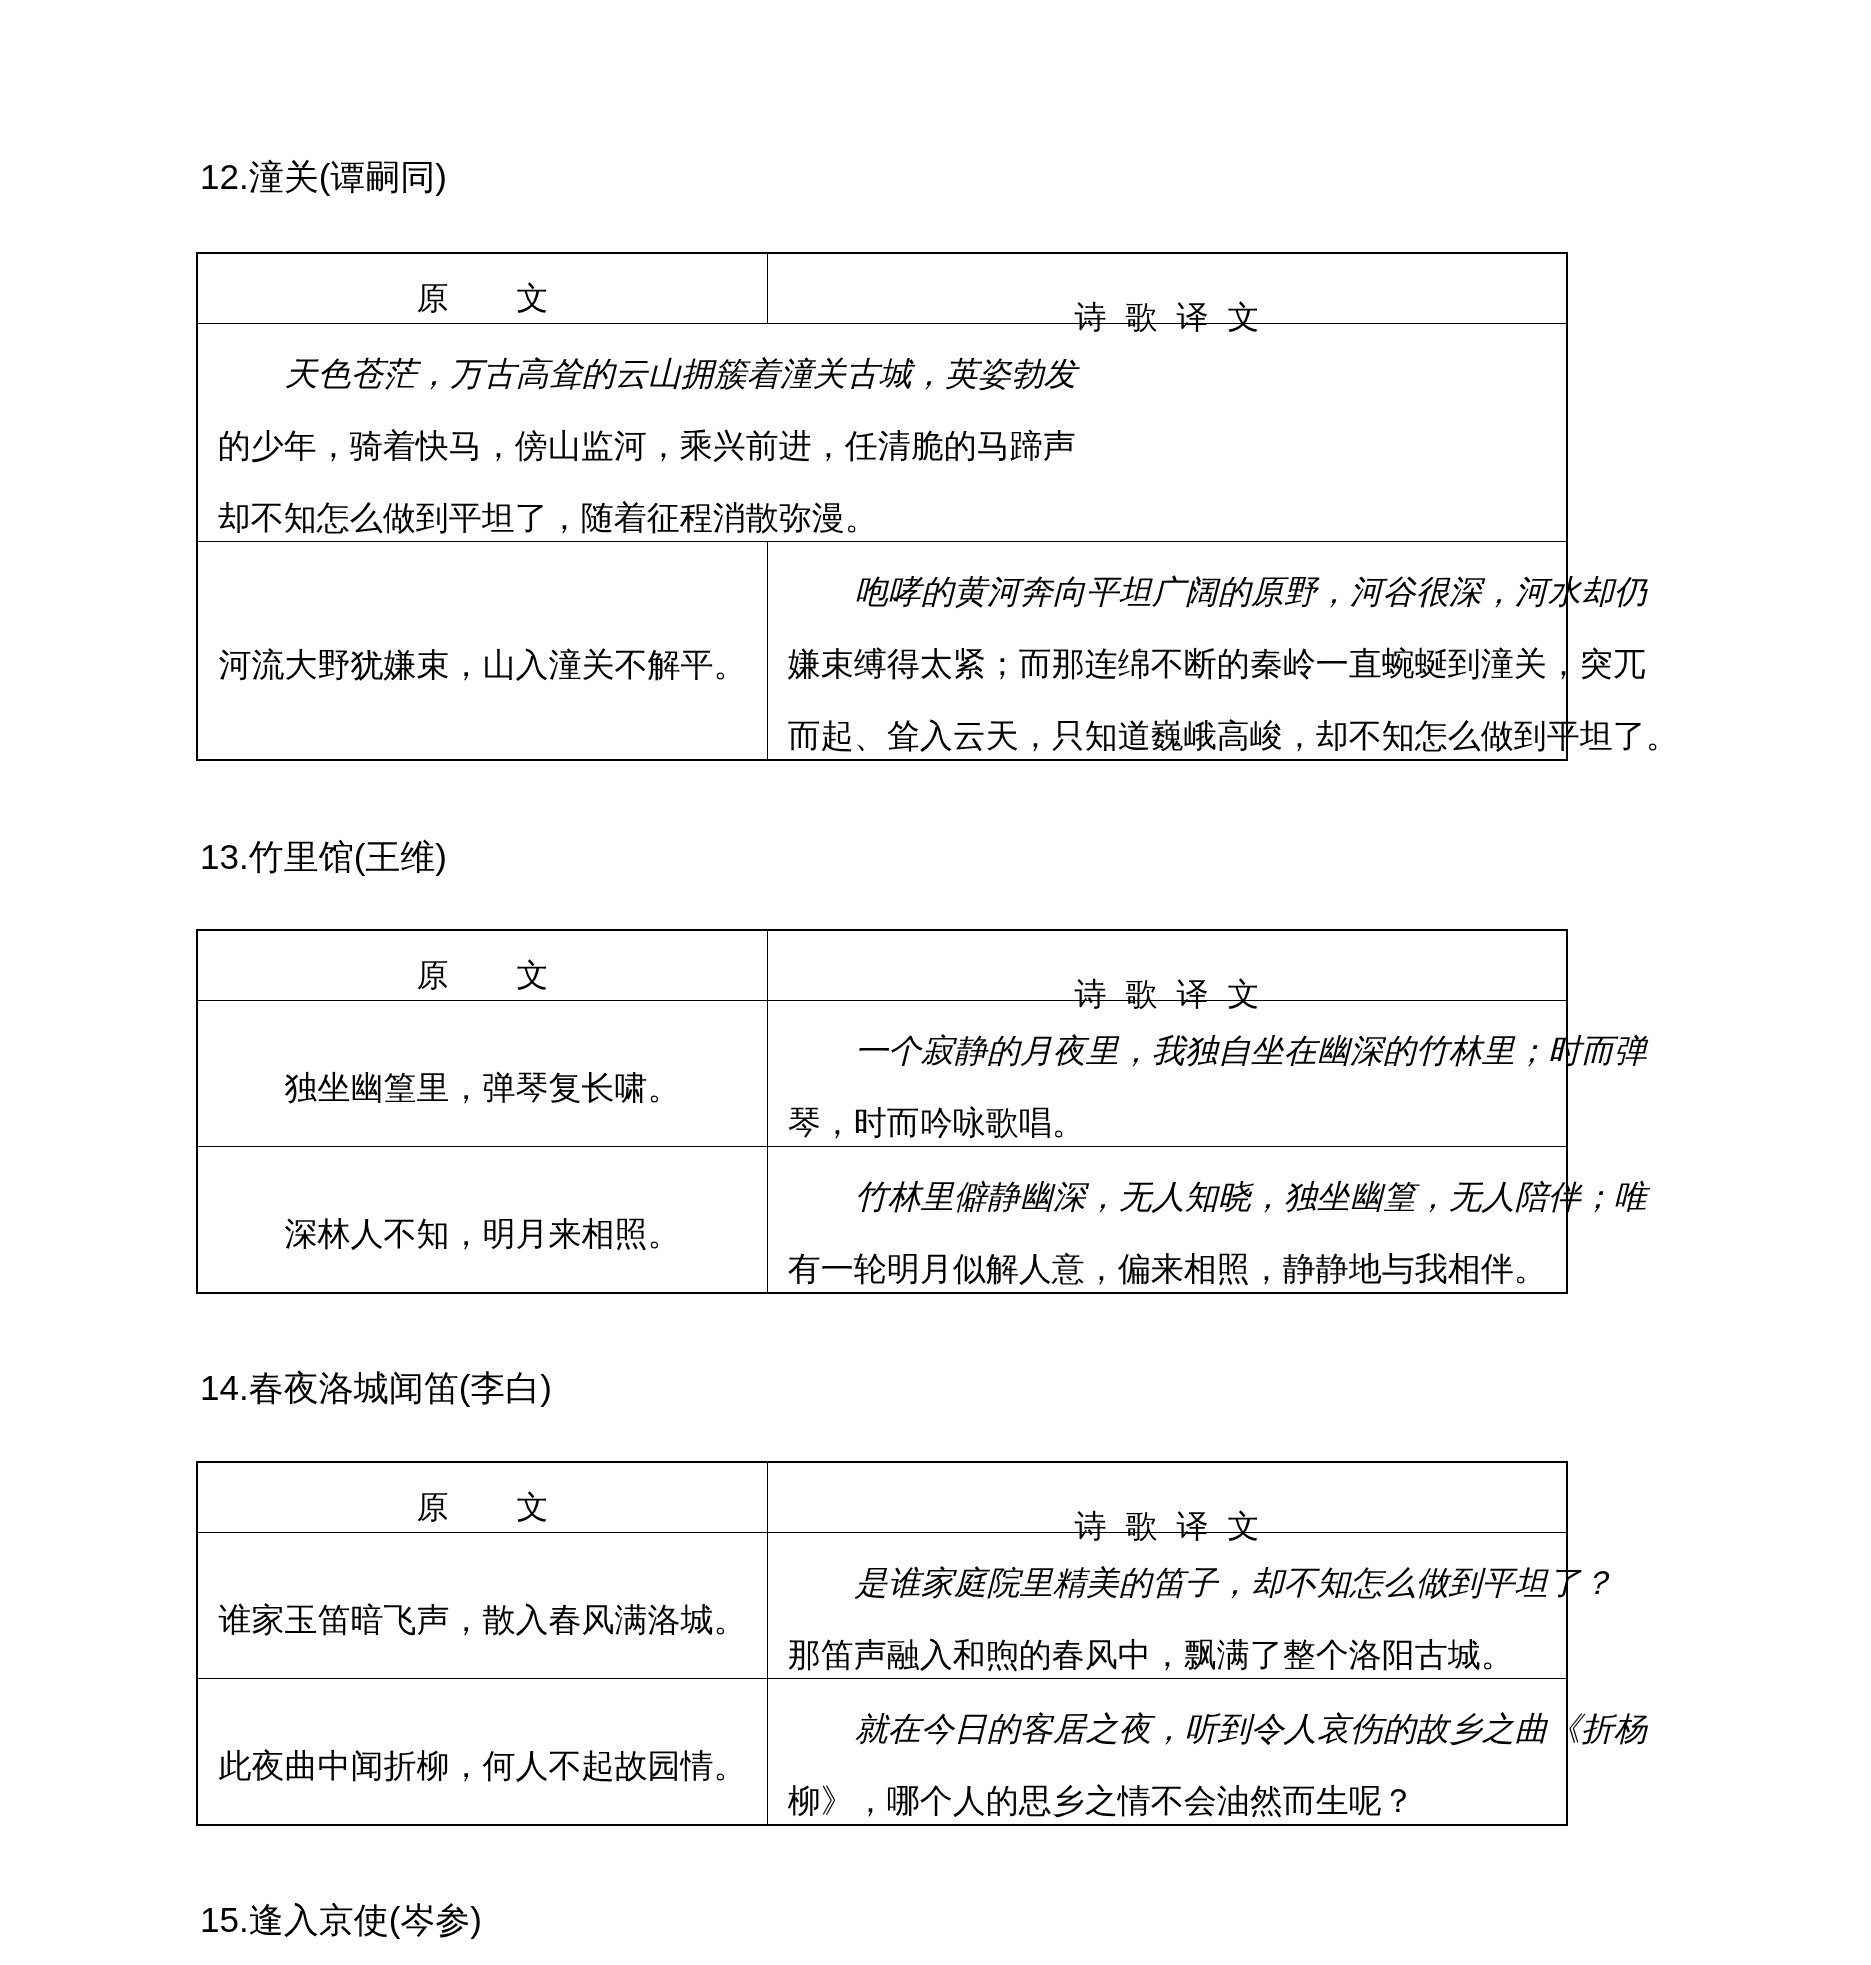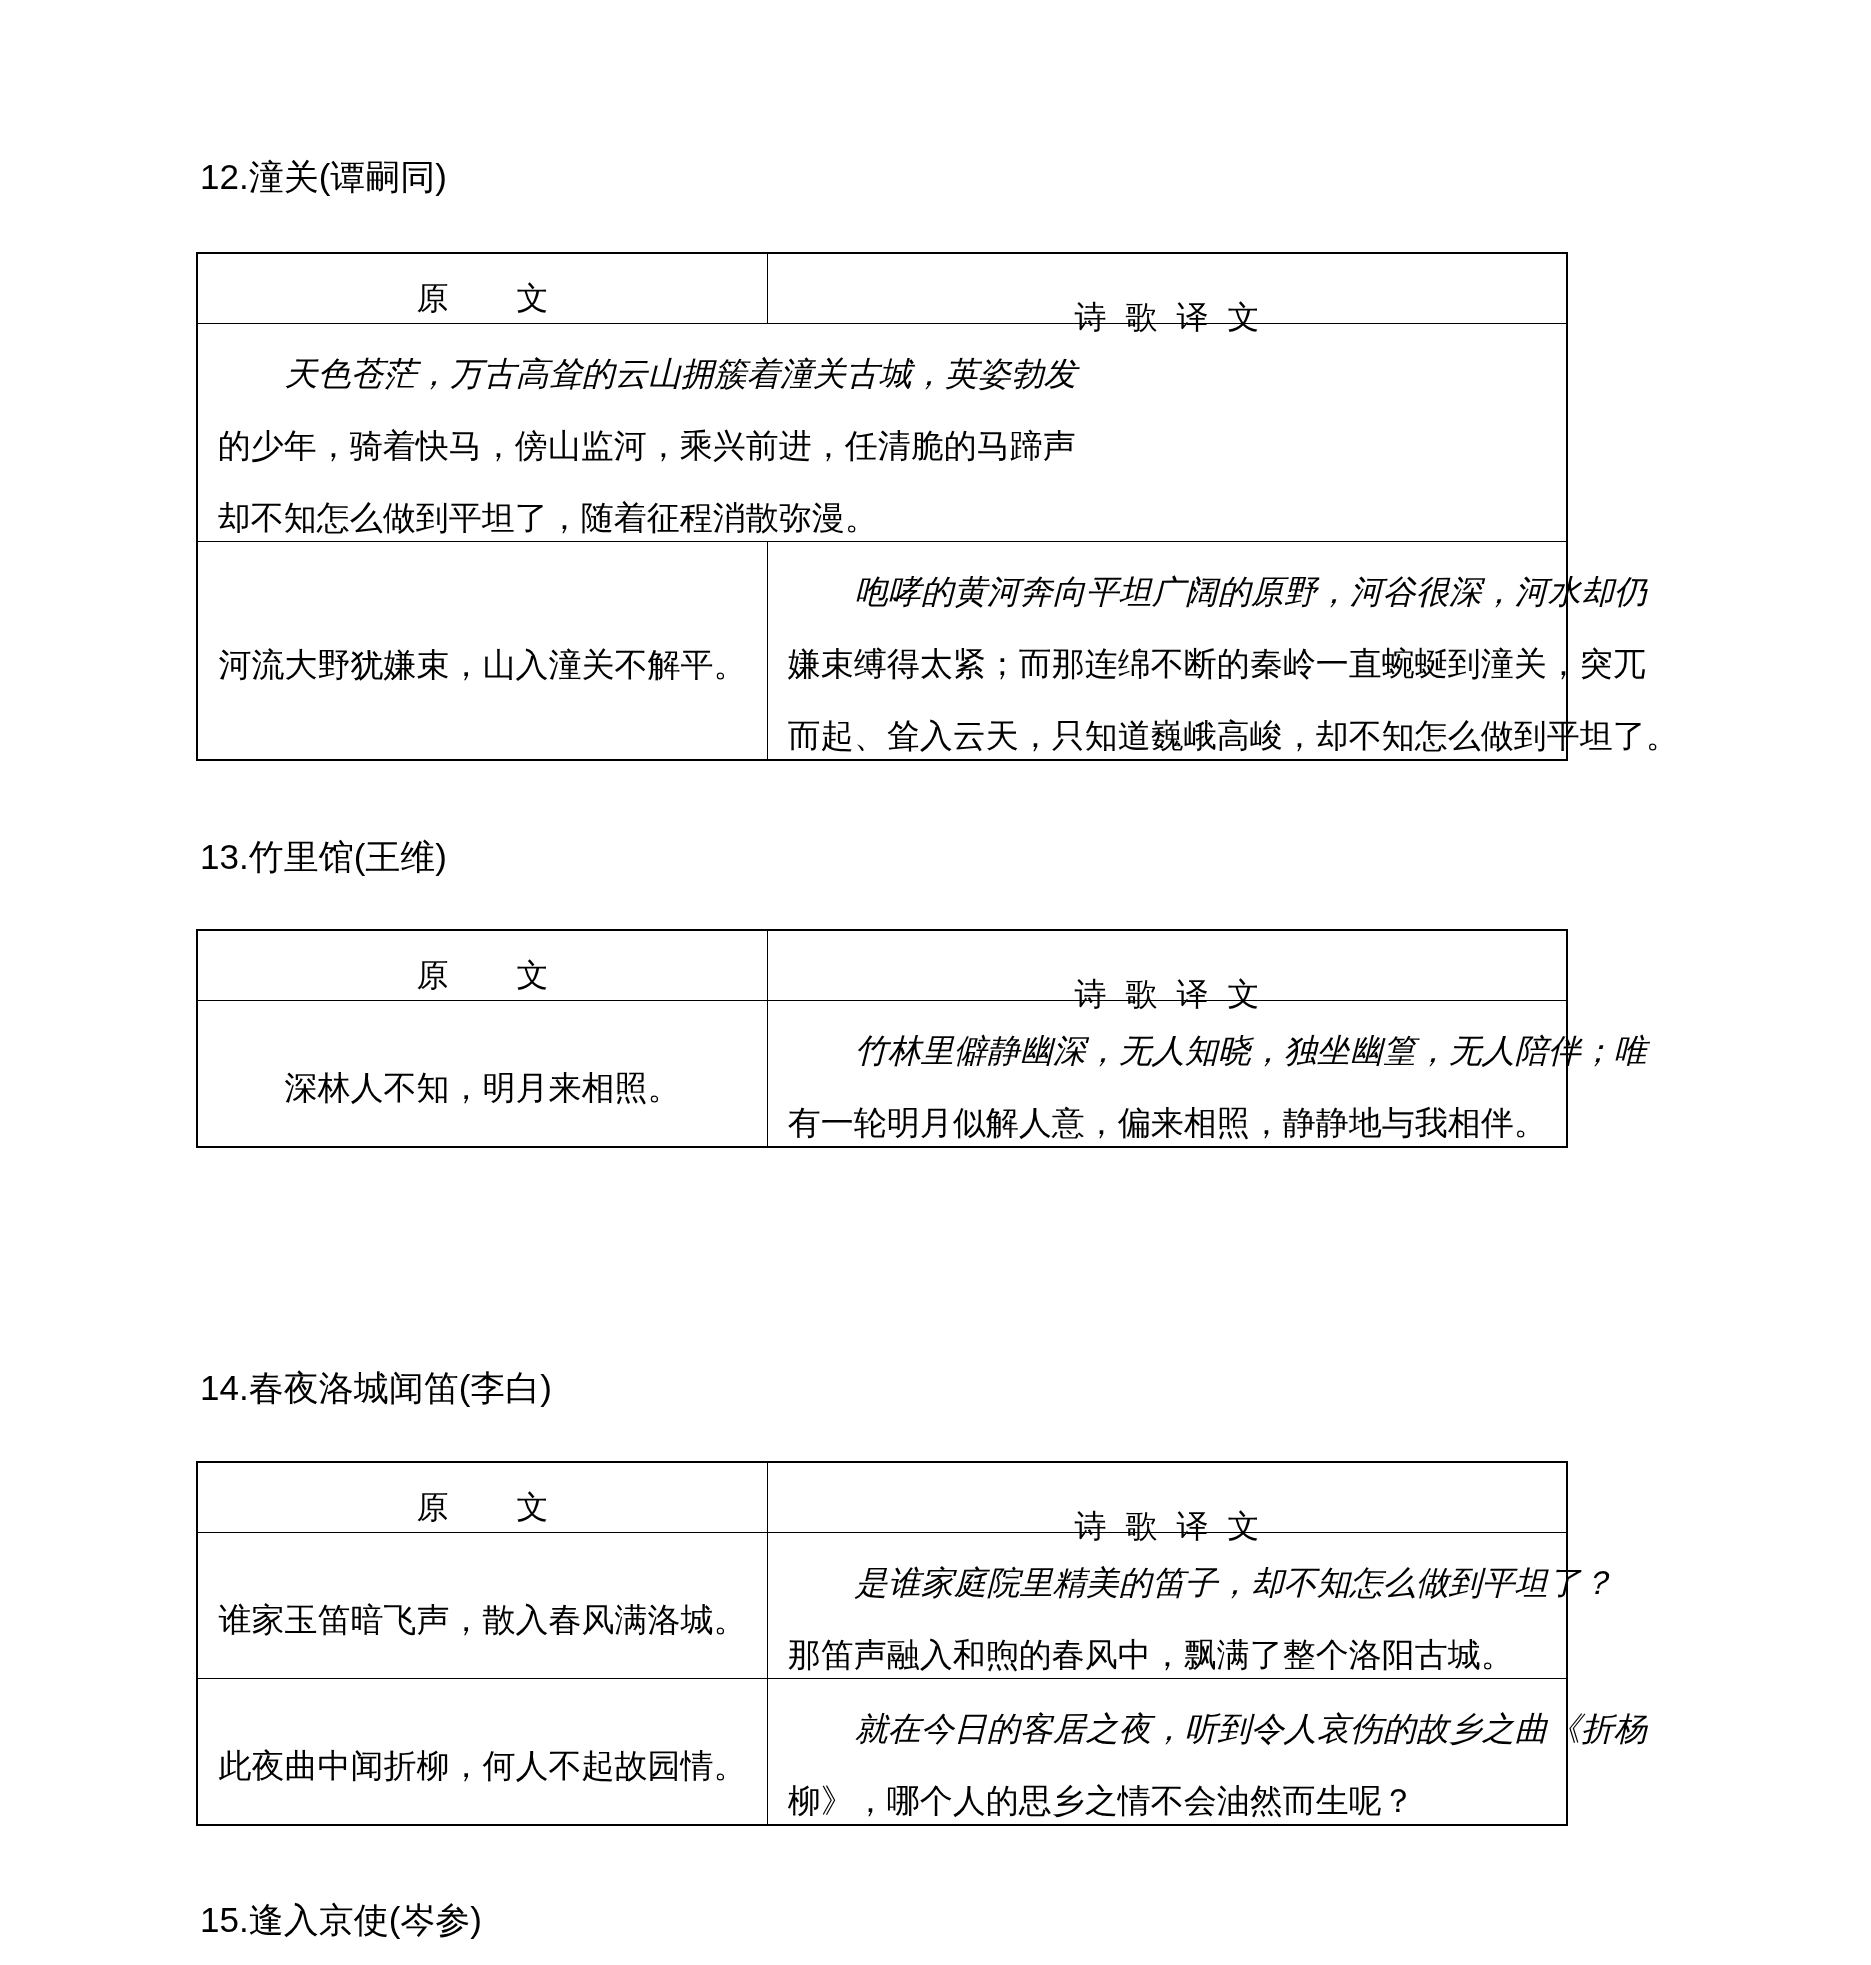--- a/index.html
+++ b/index.html
@@ -125,20 +125,29 @@
   <div class="row hdr">
     <div class="c1">
         <span class="h-orig">原文</span>
       </div>
     <div class="c2">
         <span class="h-trans">诗歌译文</span>
       </div>
   </div>
   <div class="row r2 body-row">
     <div class="c1">
+        <span class="orig">独坐幽篁里，弹琴复长啸。</span>
+      </div>
+    <div class="c2">
+      <div class="tr-line first">一个寂静的月夜里，我独自坐在幽深的竹林里；时而弹</div>
+      <div class="tr-line">琴，时而吟咏歌唱。</div>
+    </div>
+  </div>
+  <div class="row r2 body-row">
+    <div class="c1">
         <span class="orig">深林人不知，明月来相照。</span>
       </div>
     <div class="c2">
       <div class="tr-line first">竹林里僻静幽深，无人知晓，独坐幽篁，无人陪伴；唯</div>
       <div class="tr-line">有一轮明月似解人意，偏来相照，静静地与我相伴。</div>
     </div>
   </div>
 </div>
 
 <div class="title" style="top:1370px">14.春夜洛城闻笛(李白)</div>

